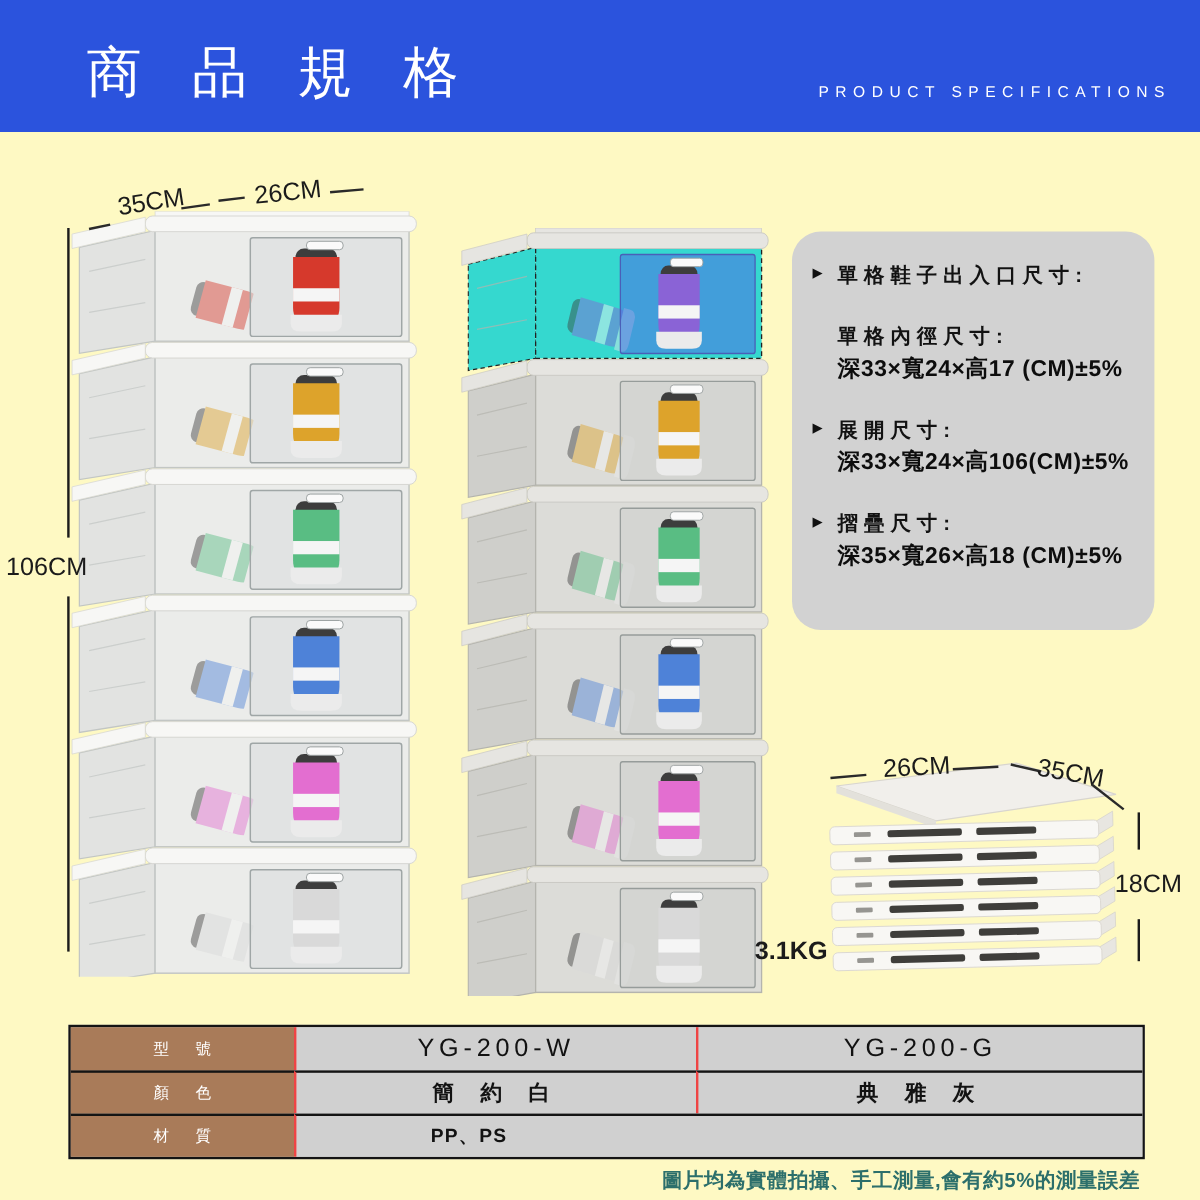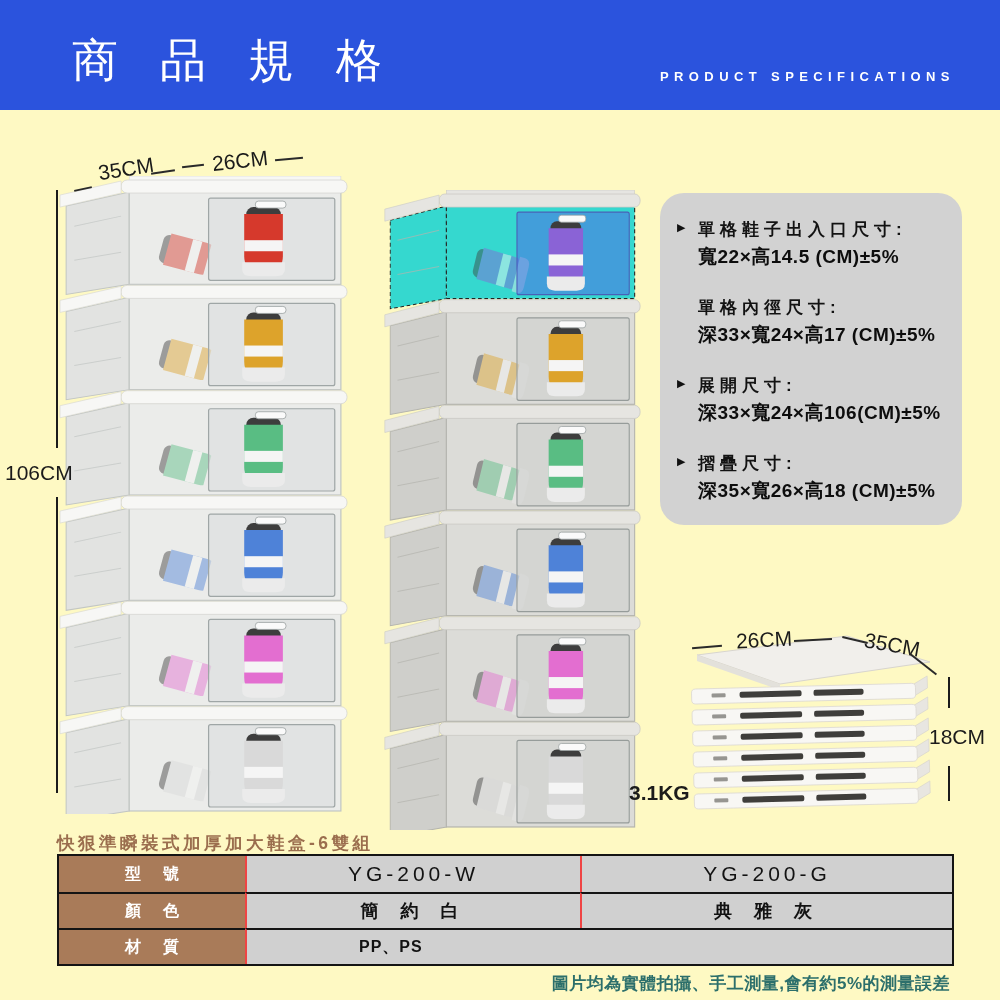--- a/index.html
+++ b/index.html
@@ -2,21 +2,21 @@
 <html><head>
 <meta charset="utf-8">
 <style>
   html,body{margin:0;padding:0;}
   body{font-family:"Liberation Sans","DejaVu Sans",sans-serif;background:#bfbfbf;}
   #page{position:relative;width:1000px;height:1000px;background:#fef9c3;overflow:hidden;margin:0 auto;}
 
   
   .banner{position:absolute;left:0;top:0;width:1000px;height:110px;background:#2b53dd;}
   .banner-title{position:absolute;left:72px;top:30px;color:#ffffff;font-size:46px;font-weight:400;letter-spacing:42px;white-space:nowrap;}
-  .banner-sub{position:absolute;left:660px;top:69px;color:#ffffff;font-size:13px;font-weight:bold;letter-spacing:5.4px;white-space:nowrap;}
+  .banner-sub{position:absolute;left:682px;top:69px;color:#ffffff;font-size:13px;font-weight:normal;letter-spacing:5.4px;white-space:nowrap;}
 
   
   .dim{position:absolute;color:#1b1b1b;font-size:21px;font-weight:500;white-space:nowrap;}
   .dash{position:absolute;height:0;border-top:2px solid #2a2a2a;display:block;}
   .vline{position:absolute;width:2px;background:#1b1b1b;}
 
   
   .render{position:absolute;}
 
   
@@ -25,21 +25,21 @@
   .spec-bullet{position:absolute;left:17px;top:4px;font-size:11px;color:#111;}
   .spec-label{font-size:17px;font-weight:bold;color:#121212;letter-spacing:5px;line-height:26px;white-space:nowrap;}
   .spec-value{font-size:19px;font-weight:bold;color:#0d0d0d;letter-spacing:0.5px;line-height:27px;white-space:nowrap;}
 
   
   .product-title{position:absolute;left:57px;top:831px;color:#9b6e4e;font-size:17.5px;font-weight:bold;letter-spacing:3.5px;white-space:nowrap;}
   .spec-table{position:absolute;left:57px;top:854px;width:893px;display:grid;grid-template-columns:186px 335px 372px;grid-auto-rows:36px;border:2px solid #141414;background:#d0d0d0;}
   .cell{display:flex;align-items:center;justify-content:center;box-sizing:border-box;}
   .cell.bl{border-left:2px solid #ef4444;}
   .cell.bt{border-top:2px solid #141414;}
-  .cell.label{background:#a97b59;color:#ffffff;font-size:16px;font-weight:bold;letter-spacing:22px;padding-left:22px;}
+  .cell.label{background:#a97b59;color:#ffffff;font-size:13px;font-weight:normal;letter-spacing:22px;padding-left:22px;}
   .cell.value{background:#d0d0d0;color:#121212;}
   .cell.code{font-size:21px;letter-spacing:4px;}
   .cell.cjk{font-size:18px;font-weight:bold;letter-spacing:22px;padding-left:14px;}
   .cell.merged{grid-column:2/4;justify-content:flex-start;padding-left:112px;font-size:16px;font-weight:bold;letter-spacing:1px;}
 
   .footer-note{position:absolute;right:50px;top:972px;color:#2c6f6b;font-size:17px;font-weight:bold;letter-spacing:0.5px;white-space:nowrap;}
 </style>
 </head>
 <body>
 
@@ -330,21 +330,20 @@
       <rect x="62" y="529" width="222" height="13" rx="6" fill="#e6e5e1" stroke="#c9c8c3" stroke-width="0.8"></rect>
       <polygon points="62,530 62,542 2,556 2,544" fill="#e6e5e1" stroke="#c9c8c3" stroke-width="0.6"></polygon>
     </g>
       </svg></div>
   <div class="dim" style="left:629px;top:781px;font-weight:600;">3.1KG</div>
 
   <div class="spec-panel">
     <div class="spec-item">
       <span class="spec-bullet">▶</span>
       <div class="spec-label">單格鞋子出入口尺寸:</div>
-      <div class="spec-value">寬22×高14.5 (CM)±5%</div>
     </div>
     <div class="spec-item">
       <span class="spec-bullet"></span>
       <div class="spec-label">單格內徑尺寸:</div>
       <div class="spec-value">深33×寬24×高17 (CM)±5%</div>
     </div>
     <div class="spec-item">
       <span class="spec-bullet">▶</span>
       <div class="spec-label">展開尺寸:</div>
       <div class="spec-value">深33×寬24×高106(CM)±5%</div>
@@ -396,21 +395,20 @@
   <i class="dash" style="left:692px;top:646px;width:30px;transform:rotate(-5deg);"></i>
   <div class="dim" style="left:736px;top:628px;transform:rotate(-3deg);">26CM</div>
   <i class="dash" style="left:794px;top:639px;width:38px;transform:rotate(-3deg);"></i>
   <i class="dash" style="left:842px;top:639px;width:26px;transform:rotate(13deg);"></i>
   <div class="dim" style="left:864px;top:633px;transform:rotate(10deg);">35CM</div>
   <i class="dash" style="left:906px;top:663px;width:34px;transform:rotate(38deg);"></i>
   <i class="vline" style="left:948px;top:677px;height:31px;"></i>
   <div class="dim" style="left:929px;top:725px;">18CM</div>
   <i class="vline" style="left:948px;top:766px;height:35px;"></i>
 
-  <div class="product-title">快狠準瞬裝式加厚加大鞋盒-6雙組</div>
 
   <div class="spec-table">
     <div class="cell label">型號</div>
     <div class="cell value code bl">YG-200-W</div>
     <div class="cell value code bl">YG-200-G</div>
 
     <div class="cell label bt">顏色</div>
     <div class="cell value cjk bl bt">簡約白</div>
     <div class="cell value cjk bl bt">典雅灰</div>
 

